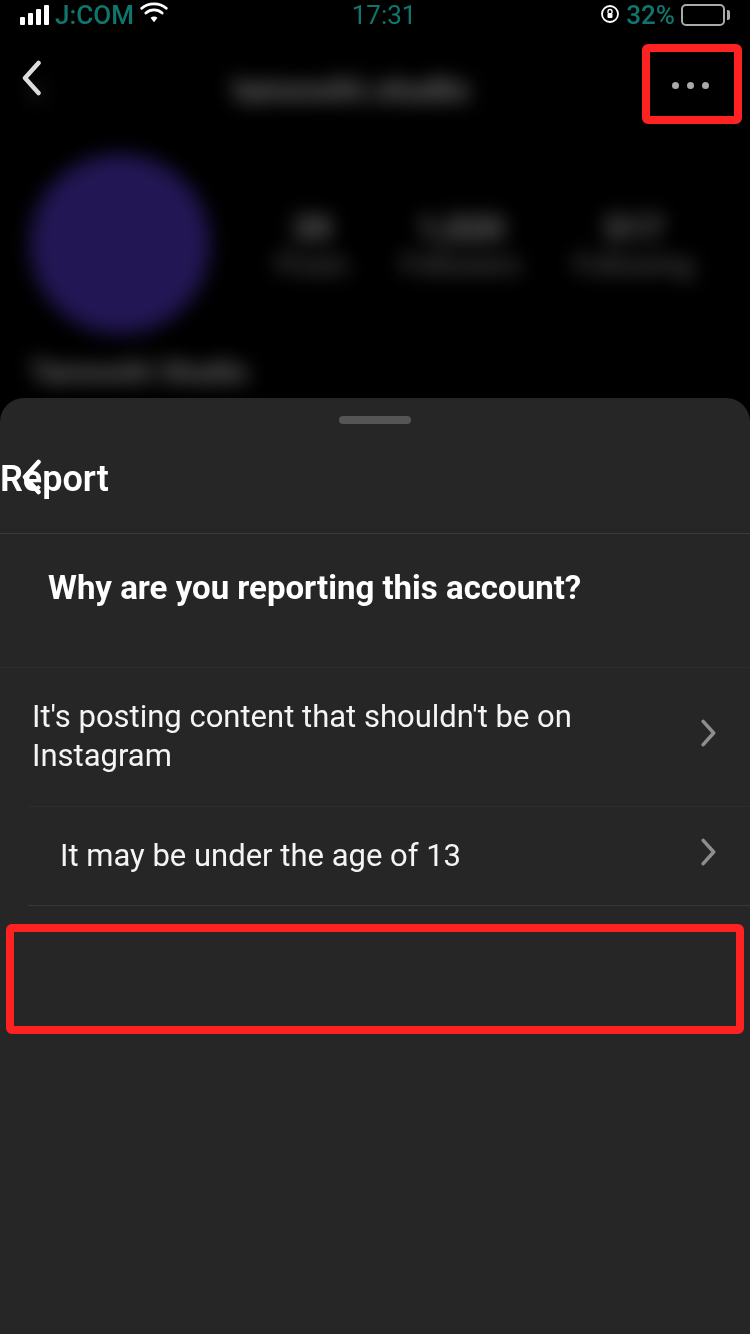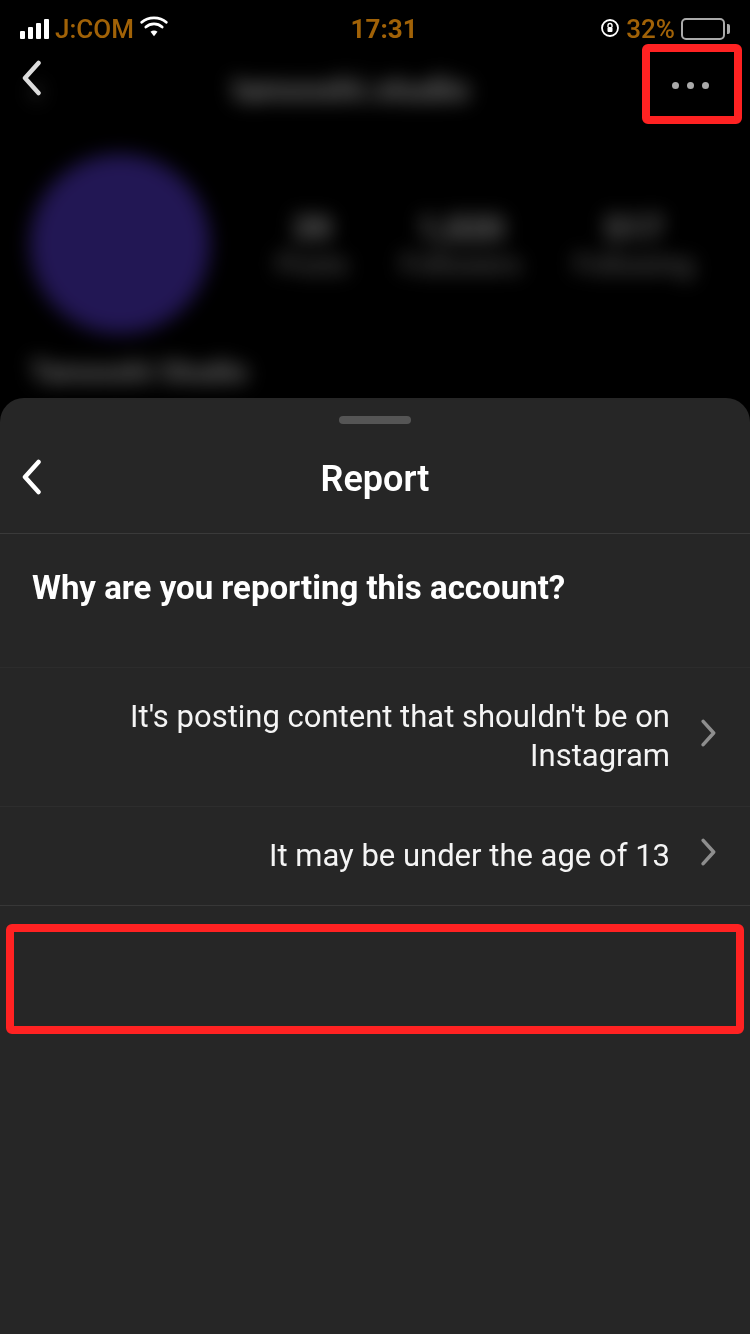--- a/index.html
+++ b/index.html
@@ -9,27 +9,27 @@
     background: #000;
     font-family: -apple-system, BlinkMacSystemFont, "Segoe UI", Roboto, Helvetica, Arial, sans-serif;
     color: #fff;
     overflow: hidden;
     position: relative;
   }
 
   
   .status-bar {
     display: flex;
-    align-items: flex-end;
+    align-items: flex-start;
     justify-content: space-between;
     height: 44px;
     padding: 0 20px;
     font-size: 26px;
     font-weight: 500;
-    color: #a16207;
+    color: #0f766e;
   }
   .status-left { display: flex; align-items: center; gap: 6px; }
   .status-right { display: flex; align-items: center; gap: 6px; }
   .signal-bars {
     display: inline-flex;
     align-items: flex-end;
     gap: 3px;
     height: 20px;
   }
   .signal-bars span {
@@ -187,64 +187,63 @@
     width: 72px;
     height: 8px;
     background: #555;
     border-radius: 4px;
     margin: 18px auto 0;
   }
   .sheet-header {
     position: relative;
     display: flex;
     align-items: center;
-    justify-content: center;
     height: 110px;
     border-bottom: 1px solid #3a3a3a;
   }
   .sheet-back {
     position: absolute;
     left: 20px;
     top: 50%;
     transform: translateY(-50%);
   }
   .sheet-title {
     font-size: 36px;
     font-weight: 600;
   }
   .sheet-content {
-    padding: 34px 32px 0;
+    padding: 34px 48px 0;
   }
   .question {
     font-size: 33px;
     font-weight: 700;
     margin-bottom: 20px;
   }
   .description {
     font-size: 29px;
     line-height: 1.45;
     color: #9e9e9e;
     font-weight:400;
   }
   .options {
     margin-top: 40px;
-    text-align: right;
   }
   .option {
     display: flex;
     align-items: center;
     justify-content: space-between;
     padding: 30px 32px;
     font-size: 31px;
     color: #f4f4f4;
     min-height: 100px;
     border-top: 1px solid rgba(255,255,255,0.03);
   }
   .option:last-child{
     border-bottom: 1px solid rgba(255,255,255,0.08);
+    margin-left: 28px;
   }
   .option-label {
     flex: 1;
     padding-right: 30px;
     line-height: 1.25;
   }
   .chevron-right svg { width: 18px; height: 28px; }
   .chevron-left svg { width: 22px; height: 36px; }
 
 </style>
@@ -261,21 +260,21 @@
     </span>
     <span>J:COM</span>
     <span class="wifi-icon">
       <svg viewBox="0 0 24 18" fill="none">
         <path d="M12 17 L9 13 C10.8 11.6 13.2 11.6 15 13 Z" fill="#fff"></path>
         <path d="M5 9 C9 5.5 15 5.5 19 9" stroke="#fff" stroke-width="2.4" stroke-linecap="round"></path>
         <path d="M1.5 5 C7 0 17 0 22.5 5" stroke="#fff" stroke-width="2.4" stroke-linecap="round"></path>
       </svg>
     </span>
   </div>
-  <div style="font-weight:700;">17:31</div>
+  <div style="font-weight:400;">17:31</div>
   <div class="status-right">
     <span class="lock-icon">
       <svg viewBox="0 0 20 20">
         <circle cx="10" cy="10" r="8" stroke="#fff" stroke-width="1.8" fill="none"></circle>
         <rect x="7.5" y="9" width="5" height="5" rx="1" fill="#fff"></rect>
         <path d="M8 9 V7.5 a2 2 0 0 1 4 0 V9" stroke="#fff" stroke-width="1.4" fill="none"></path>
       </svg>
     </span>
     <span>32%</span>
     <span class="battery">

